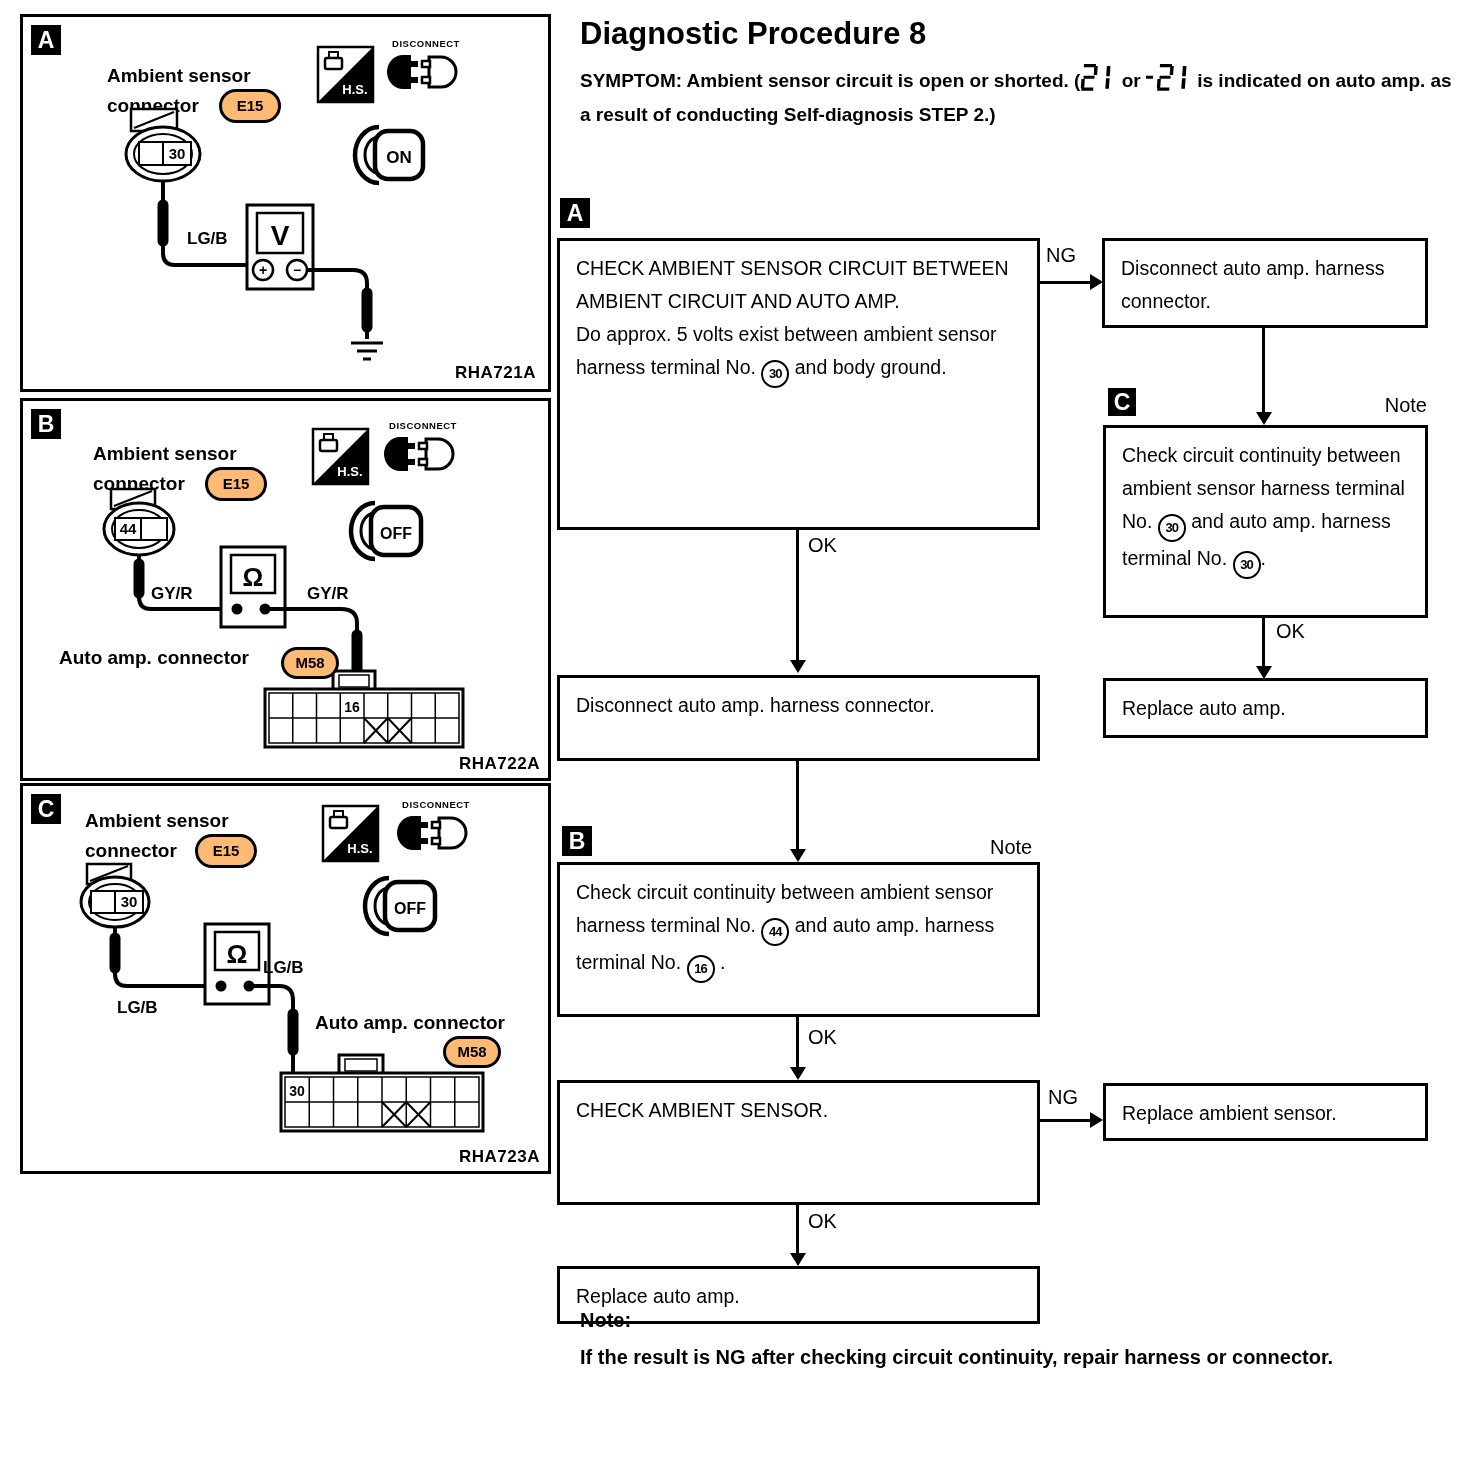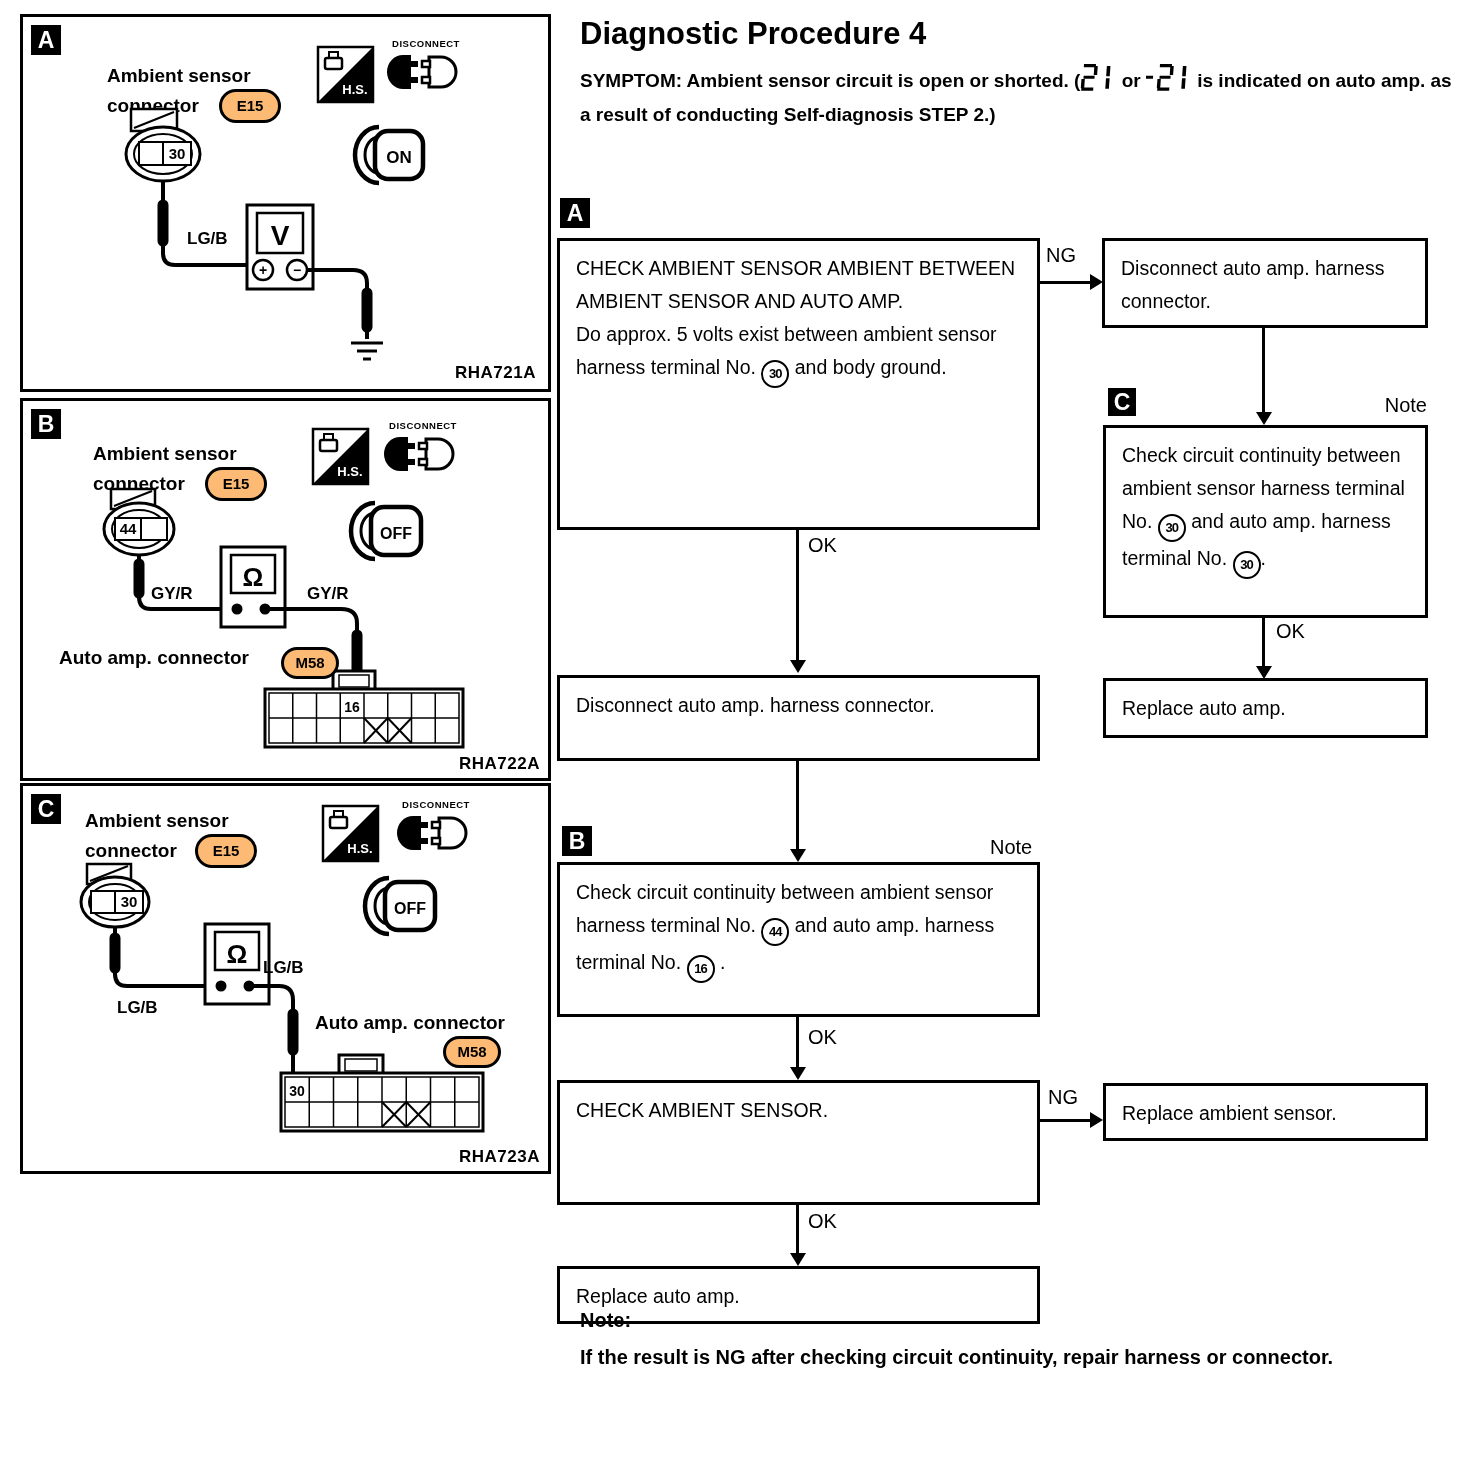--- a/index.html
+++ b/index.html
@@ -256,21 +256,21 @@
         <text x="55" y="42" font-size="16" font-weight="bold" text-anchor="middle">OFF</text>
       </g>
     </svg>
     <div class="wirelbl" style="left:94px;top:212px;">LG/B</div>
     <div class="wirelbl" style="left:240px;top:172px;">LG/B</div>
     <div class="ptext" style="left:292px;top:222px;">Auto amp. connector</div>
     <div class="ovaltag" style="left:420px;top:250px;width:52px;height:26px;line-height:26px;">M58</div>
     <div class="refcode" style="right:8px;bottom:4px;">RHA723A</div>
   </div>
 
-  <div class="title" style="left:580px;top:16px;">Diagnostic Procedure 4</div>
+  <div class="title" style="left:580px;top:16px;">Diagnostic Procedure 8</div>
   <div class="symptom" style="left:580px;top:64px;width:880px;">
     <span>SYMPTOM: Ambient sensor circuit is open or shorted. (</span><span class="code-wrap" aria-label="21"><svg class="seg" width="36" height="27" viewBox="0 0 36 27">
           <g transform="skewX(-4)" fill="#000">
             <rect x="4" y="0" width="12" height="3.2"></rect>
             <rect x="14.5" y="2" width="3.4" height="9"></rect>
             <rect x="4.5" y="11.8" width="11" height="3"></rect>
             <rect x="2.5" y="15" width="3.4" height="9"></rect>
             <rect x="3" y="23.5" width="12" height="3.2"></rect>
             <rect x="27" y="2" width="3.6" height="10.2"></rect>
             <rect x="27" y="14.2" width="3.6" height="10.5"></rect>
@@ -285,21 +285,21 @@
             <rect x="13" y="23.5" width="12" height="3.2"></rect>
             <rect x="37" y="2" width="3.6" height="10.2"></rect>
             <rect x="37" y="14.2" width="3.6" height="10.5"></rect>
           </g>
         </svg></span><span> is indicated on auto amp. as a result of conducting Self-diagnosis STEP 2.)</span>
   </div>
 
   <div class="fbadge" style="left:560px;top:198px;">A</div>
 
   <div class="fbox" style="left:557px;top:238px;width:483px;height:292px;">
-    <p>CHECK AMBIENT SENSOR AMBIENT BETWEEN AMBIENT SENSOR AND AUTO AMP.</p>
+    <p>CHECK AMBIENT SENSOR CIRCUIT BETWEEN AMBIENT CIRCUIT AND AUTO AMP.</p>
     <p><span>Do approx. 5 volts exist between ambient sensor harness terminal No.</span> <span class="circ">30</span> <span>and body ground.</span></p>
   </div>
 
   <div class="lbl" style="left:1046px;top:244px;">NG</div>
   <div class="hline" style="left:1040px;top:281px;width:52px;"></div>
   <div class="arr-right" style="left:1090px;top:274px;"></div>
 
   <div class="fbox" style="left:1102px;top:238px;width:326px;height:90px;">
     <p>Disconnect auto amp. harness connector.</p>
   </div>

